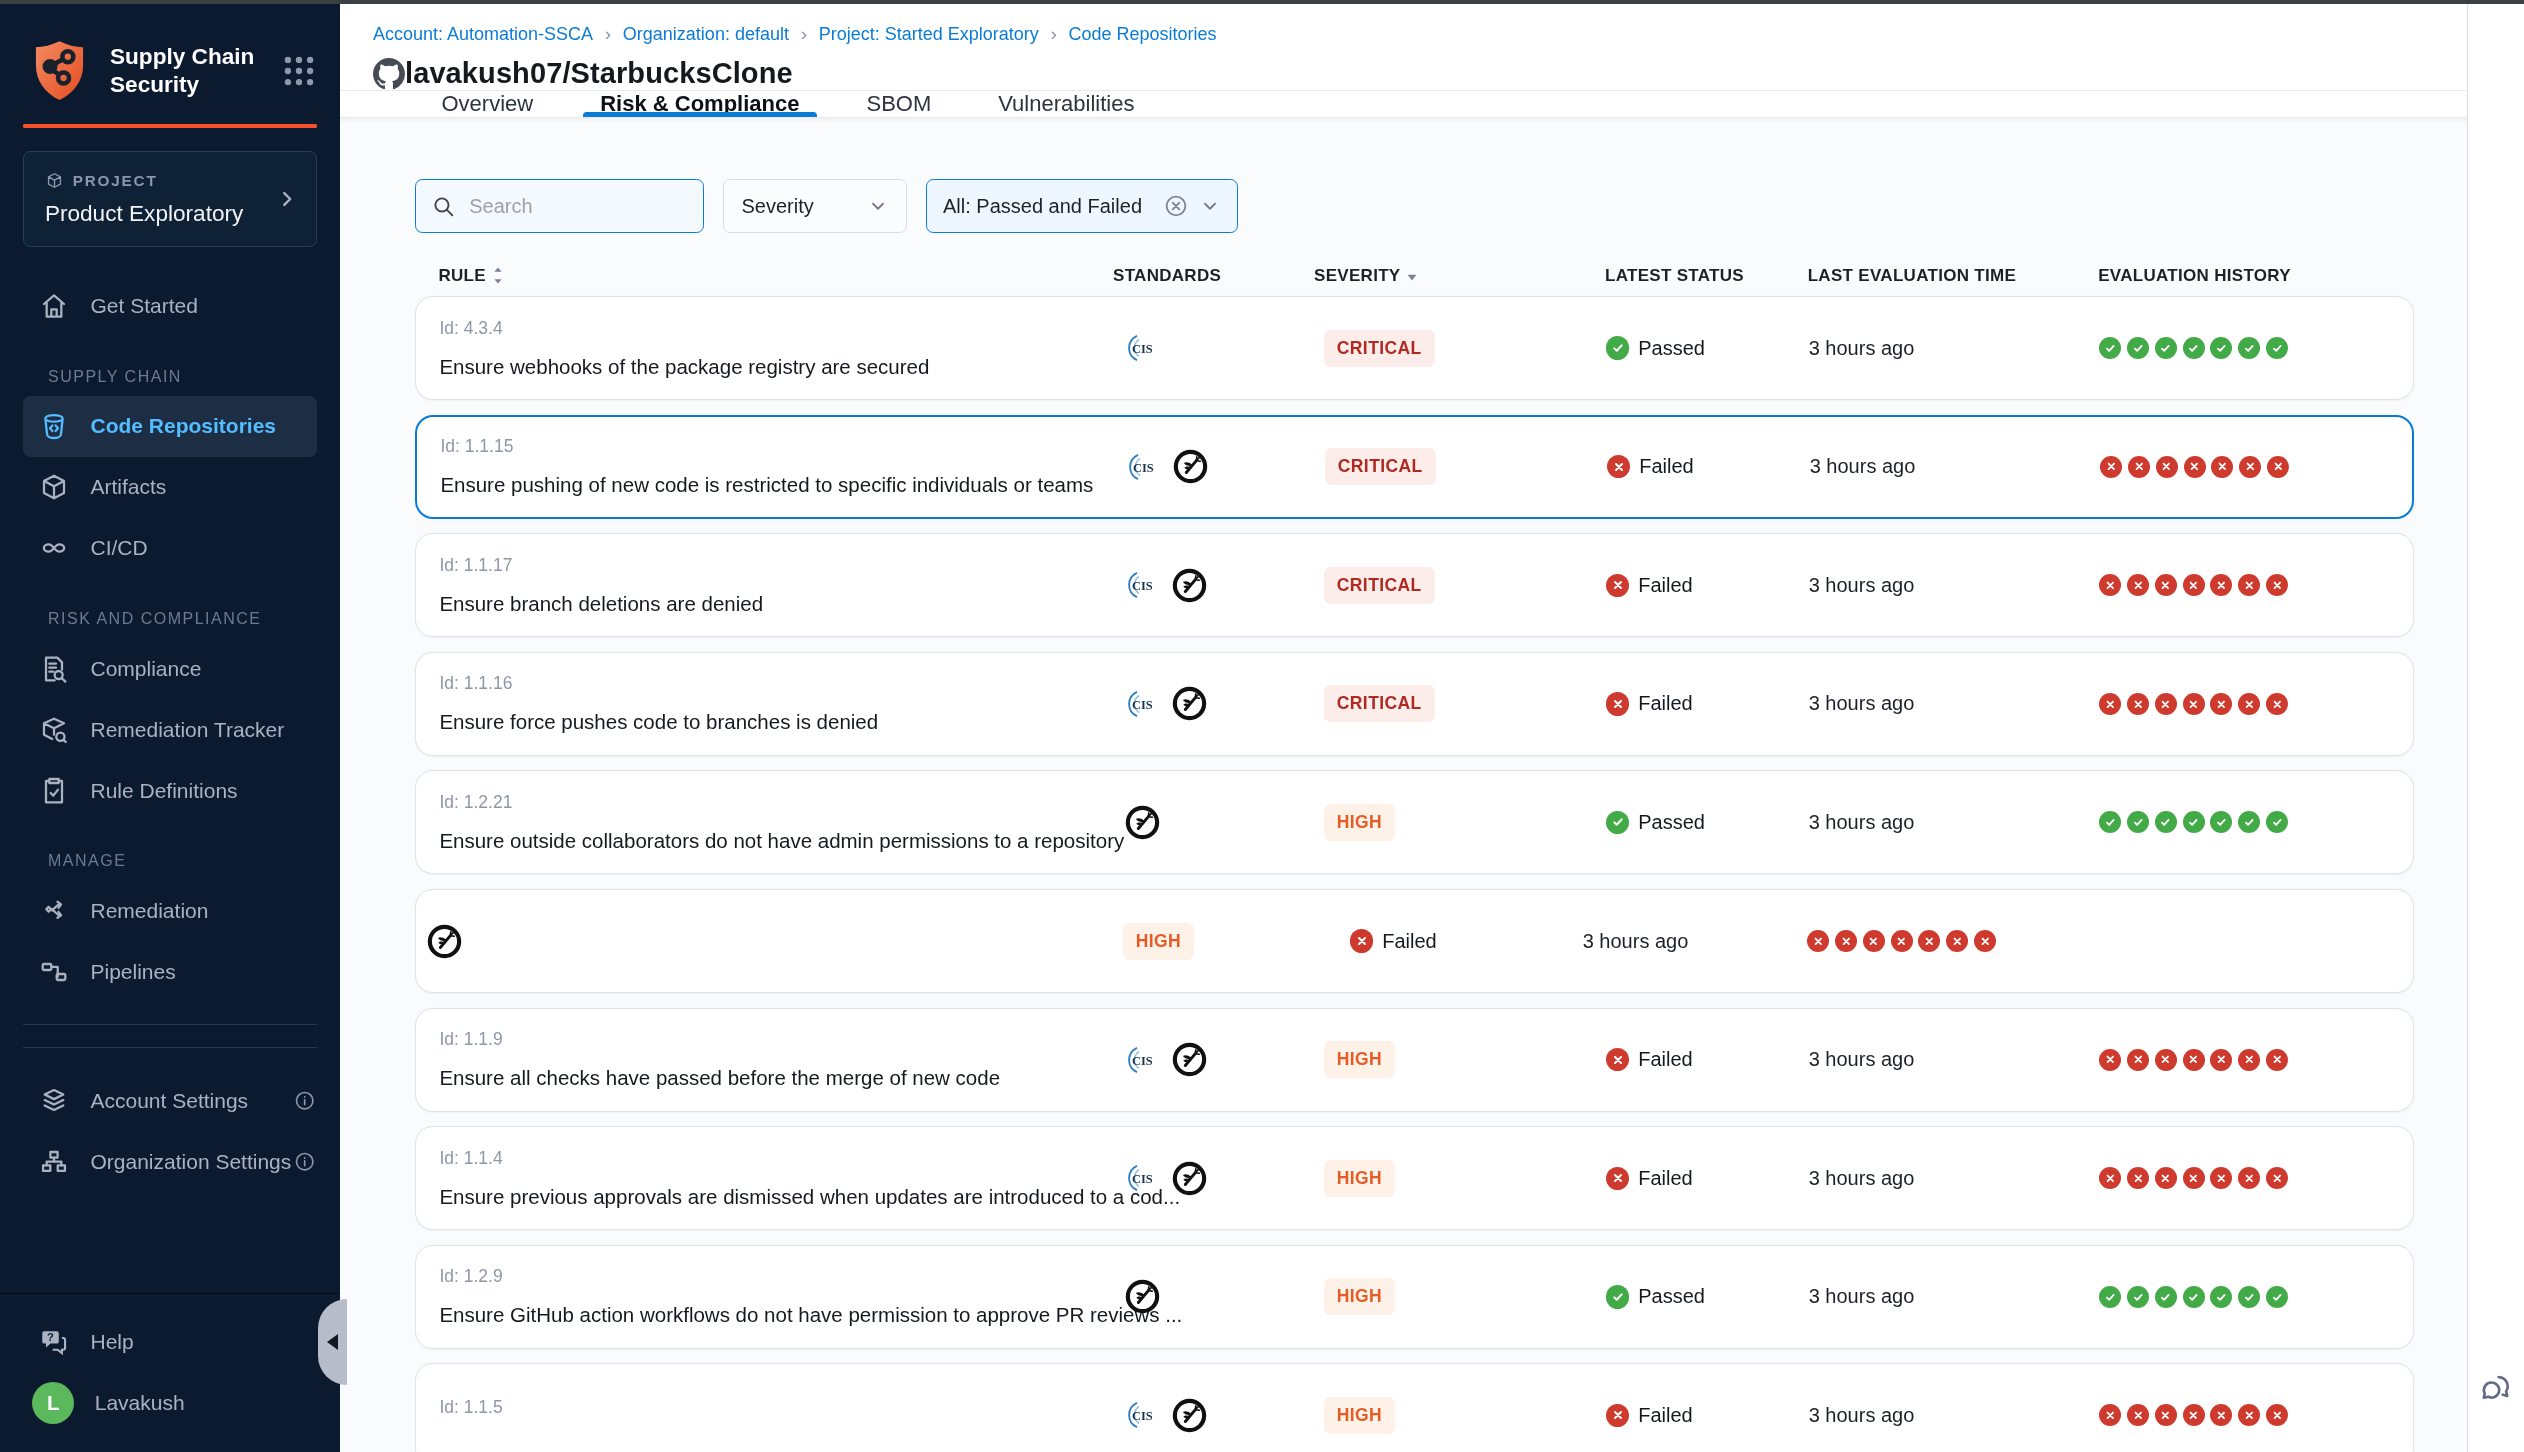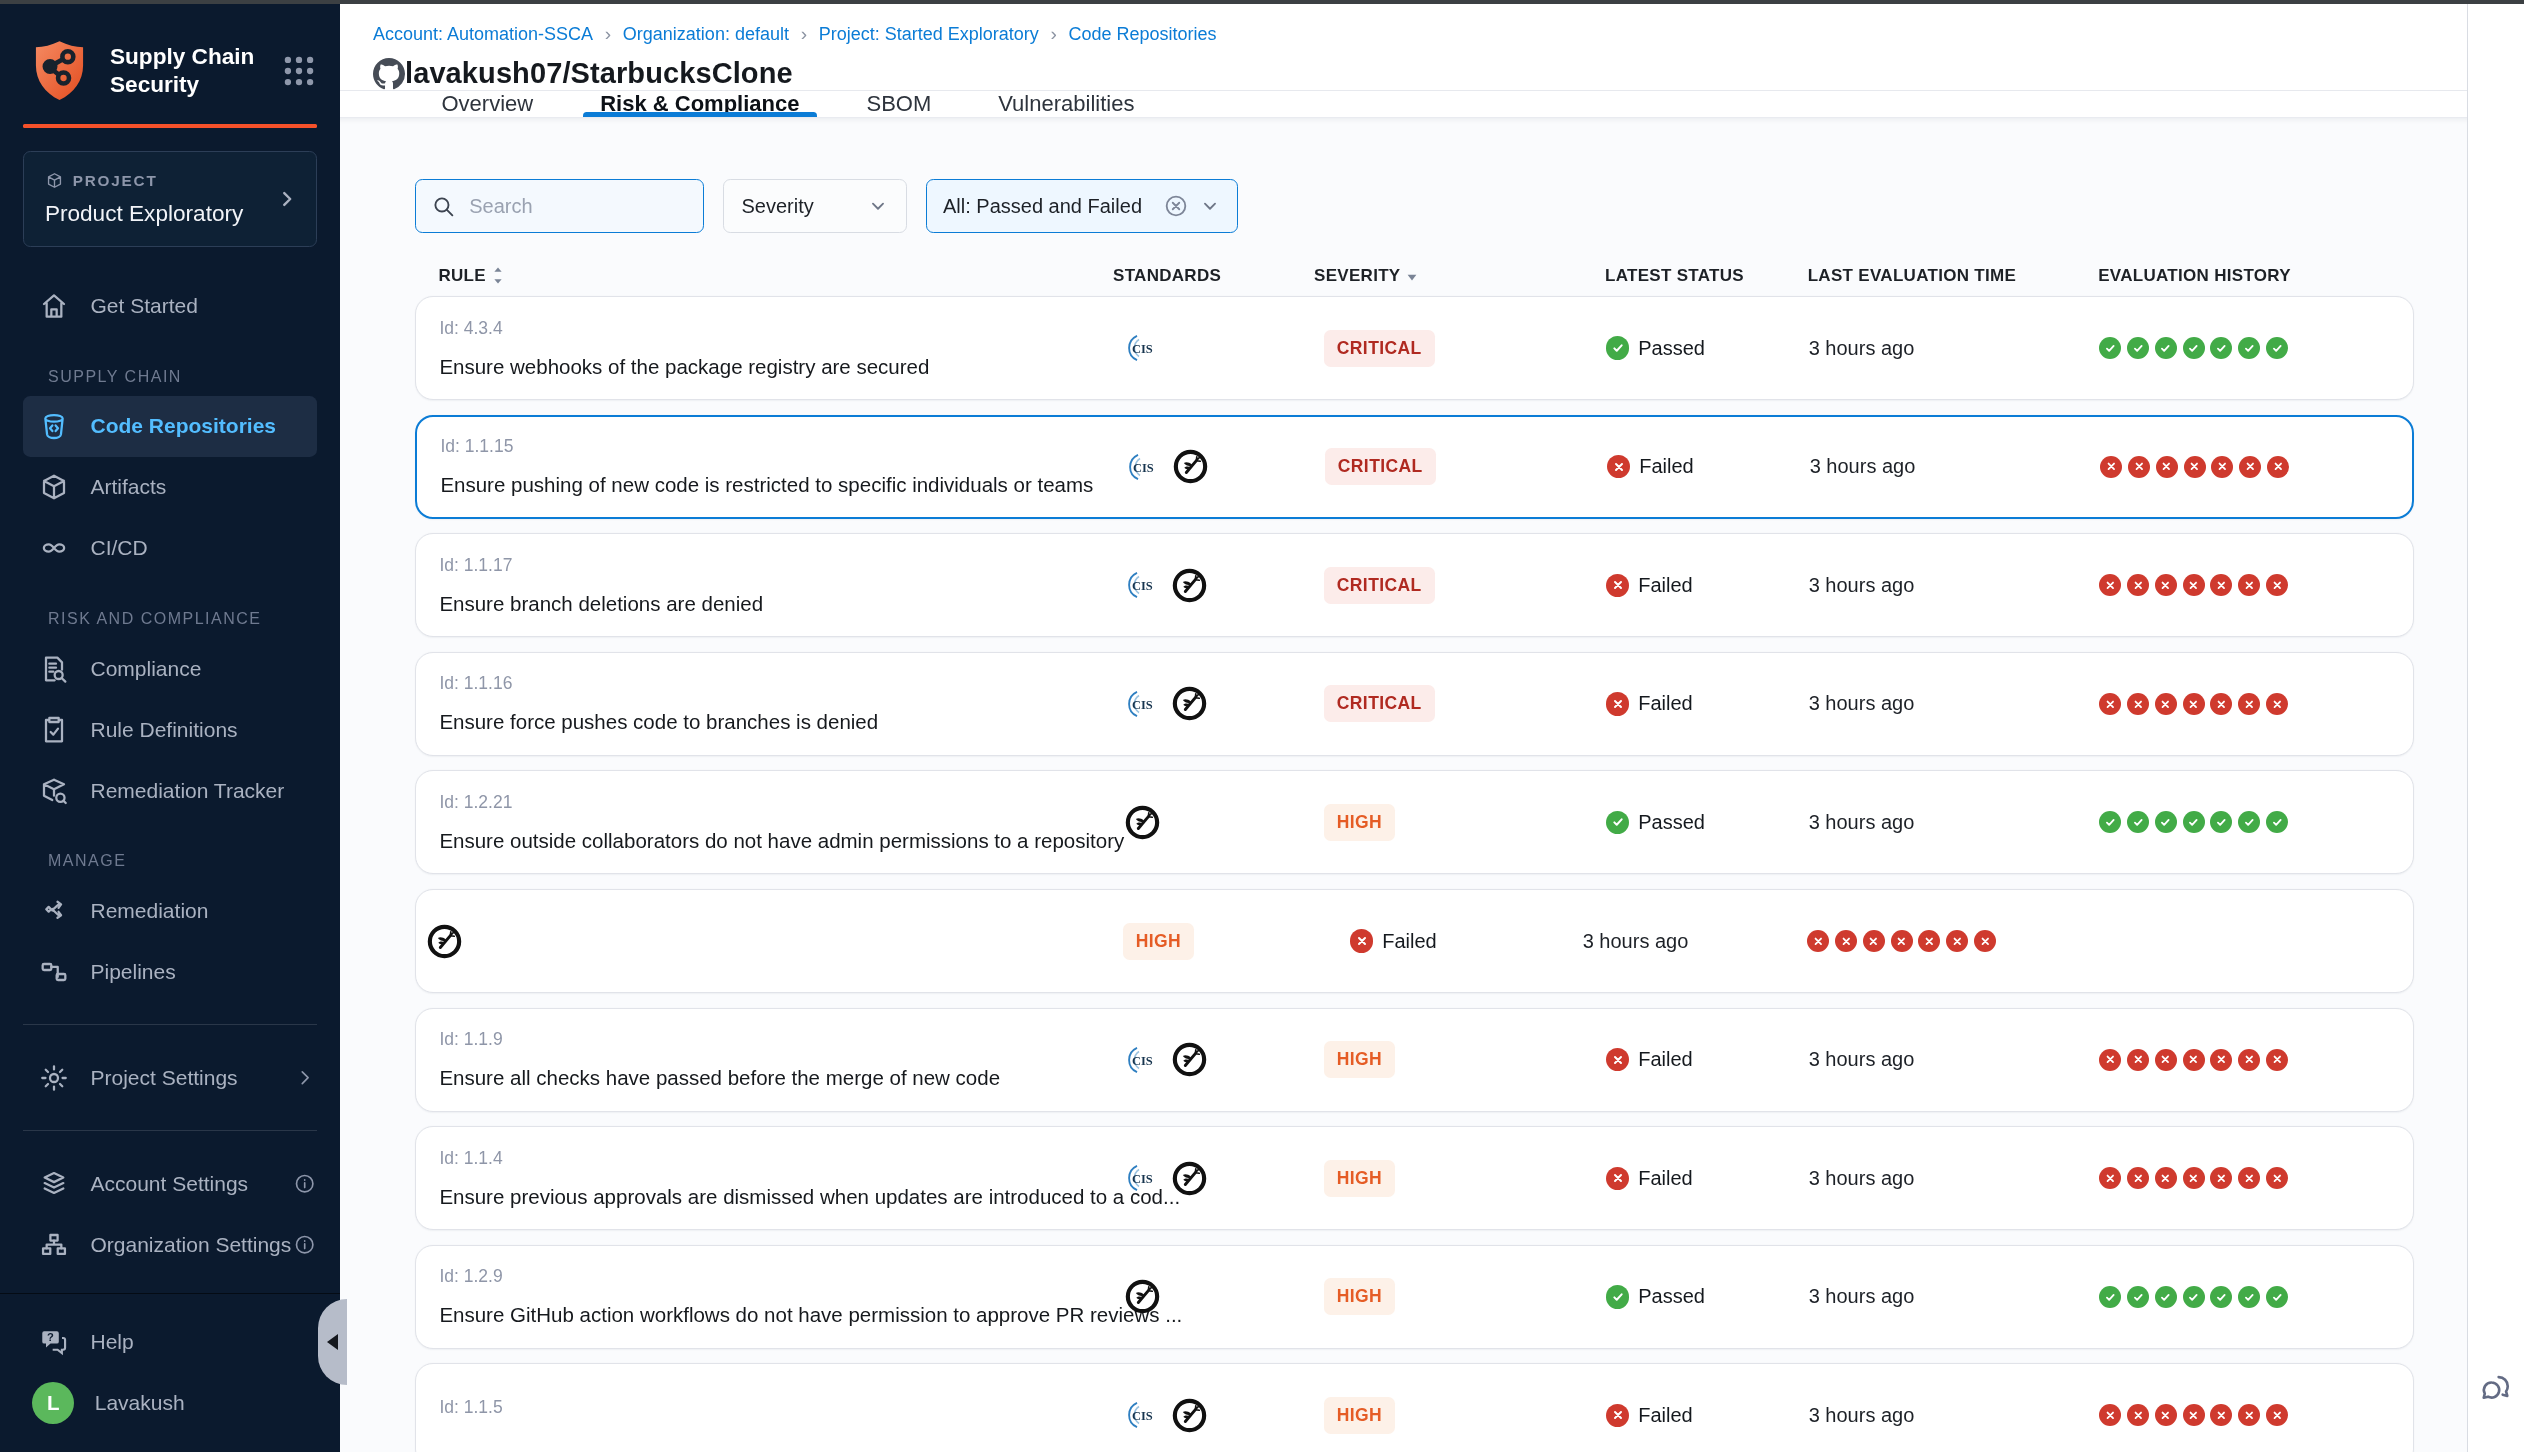--- a/index.html
+++ b/index.html
@@ -219,35 +219,35 @@
               <path d="M6 3.5h8.5L18 7v5.5M6 3.5v17h6.5M8.5 8h5M8.5 11h5M8.5 14h3"></path>
               <circle cx="15.5" cy="16.5" r="3"></circle>
               <path d="m17.7 18.7 2.8 2.8"></path>
             </svg>
           </span>
       <span class="nav-label">Compliance</span>
         </div>
         <div class="nav-item">
           <span class="nav-ic">
             <svg viewBox="0 0 24 24" fill="none" stroke="currentColor" stroke-width="1.7" stroke-linecap="round" stroke-linejoin="round">
-              <path d="M8.5 4.5H6v16h12v-16h-2.5M8.5 3h7v3h-7zM9.5 13.5l2 2 3.5-4.5"></path>
-            </svg>
-          </span>
-      <span class="nav-label">Rule Definitions</span>
-        </div>
-        <div class="nav-item">
-          <span class="nav-ic">
-            <svg viewBox="0 0 24 24" fill="none" stroke="currentColor" stroke-width="1.7" stroke-linecap="round" stroke-linejoin="round">
               <path d="M12 3.5 4.5 7v8.5l6.2 3.3M4.5 7 12 10.7 19.5 7 12 3.5ZM12 10.7v4.8"></path>
               <circle cx="16.8" cy="17" r="3.1"></circle>
               <path d="m19 19.2 1.8 1.8"></path>
             </svg>
           </span>
       <span class="nav-label">Remediation Tracker</span>
         </div>
+        <div class="nav-item">
+          <span class="nav-ic">
+            <svg viewBox="0 0 24 24" fill="none" stroke="currentColor" stroke-width="1.7" stroke-linecap="round" stroke-linejoin="round">
+              <path d="M8.5 4.5H6v16h12v-16h-2.5M8.5 3h7v3h-7zM9.5 13.5l2 2 3.5-4.5"></path>
+            </svg>
+          </span>
+      <span class="nav-label">Rule Definitions</span>
+        </div>
         <div class="nav-section">MANAGE</div>
         <div class="nav-item">
           <span class="nav-ic">
             <svg viewBox="0 0 24 24" fill="none" stroke="currentColor" stroke-width="1.7" stroke-linecap="round" stroke-linejoin="round">
               <path d="M6.2 10.7 8 8.9l1.8 1.8L8 12.5Z"></path>
               <path d="M10.6 10.6c2.9 0 2.9-3.6 5.8-3.6M10.6 11.6c2.9 0 2.9 3.6 5.8 3.6M14.6 5.1 17.3 7l-1.9 2.6M14.6 17.1l2.7-1.9-1.9-2.6"></path>
             </svg>
           </span>
       <span class="nav-label">Remediation</span>
         </div>
@@ -255,34 +255,20 @@
           <span class="nav-ic">
             <svg viewBox="0 0 24 24" fill="none" stroke="currentColor" stroke-width="1.7" stroke-linecap="round" stroke-linejoin="round">
               <rect x="3.5" y="6" width="6.5" height="4.5" rx="1"></rect>
               <rect x="14" y="13.5" width="6.5" height="4.5" rx="1"></rect>
               <path d="M10 8.2h4.8v7.5"></path>
             </svg>
           </span>
       <span class="nav-label">Pipelines</span>
         </div>
         <div class="nav-divider"></div>
-        <div class="nav-item">
-          <span class="nav-ic">
-            <svg viewBox="0 0 24 24" fill="none" stroke="currentColor" stroke-width="1.7" stroke-linecap="round" stroke-linejoin="round">
-              <circle cx="12" cy="12" r="3"></circle>
-              <path d="M12 3.2v2.4M12 18.4v2.4M3.2 12h2.4M18.4 12h2.4M5.8 5.8l1.7 1.7M16.5 16.5l1.7 1.7M18.2 5.8l-1.7 1.7M7.5 16.5l-1.7 1.7"></path>
-            </svg>
-          </span>
-      <span class="nav-label">Project Settings</span>
-          <span class="trail">
-            <svg viewBox="0 0 24 24" fill="none" stroke="currentColor" stroke-width="1.7" stroke-linecap="round" stroke-linejoin="round">
-              <path d="m9.5 6 6 6-6 6"></path>
-            </svg>
-          </span>
-        </div>
         <div class="nav-divider"></div>
         <div class="nav-item">
           <span class="nav-ic">
             <svg viewBox="0 0 24 24" fill="none" stroke="currentColor" stroke-width="1.7" stroke-linecap="round" stroke-linejoin="round">
               <path d="m12 3.8 7 3.4-7 3.4-7-3.4Z"></path>
               <path d="m5 11.3 7 3.4 7-3.4M5 15.3l7 3.4 7-3.4"></path>
             </svg>
           </span>
       <span class="nav-label">Account Settings</span>
           <span class="trail">

